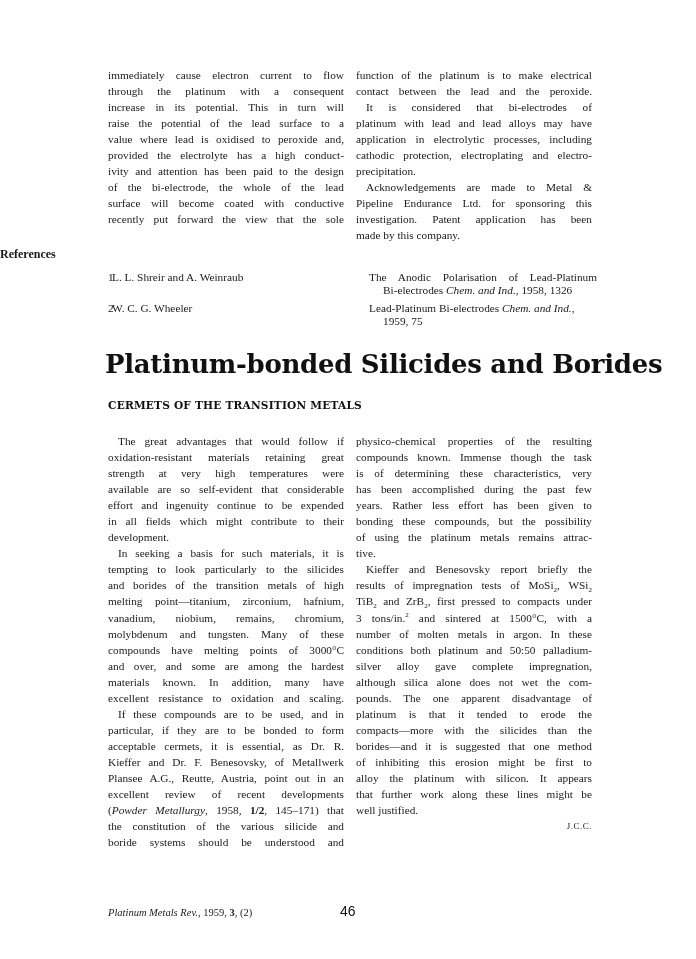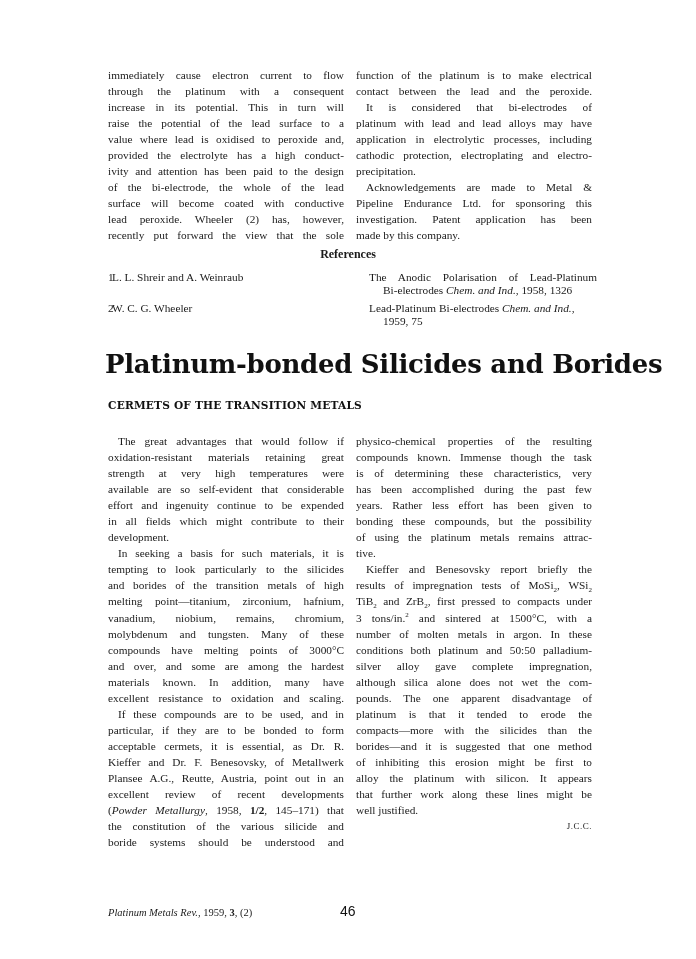--- a/index.html
+++ b/index.html
@@ -16,21 +16,21 @@
   .col .ln { display: block; white-space: nowrap; }
   .col .ln.end { text-align-last: left; }
   .col .ln.ind { text-indent: 10px; }
   .ln.right { text-align: right; text-align-last: right; }
 
   #top-left { left: 108px; top: 67px; }
   #top-right { left: 356px; top: 67px; }
 
   .ref-heading {
     position: absolute; left: 0; width: 696px; top: 247px;
-    text-align: center; font-weight: bold; font-size: 12px;
+    text-align: left; font-weight: bold; font-size: 12px;
   }
   .ref {
     position: absolute; font-size: 11.3px; line-height: 13px;
   }
   .ref-num { position: absolute; left: 108px; }
   .ref-author { position: absolute; left: 112px; }
   .ref-cite {
     position: absolute; left: 369px; width: 228px;
     text-align: justify; text-align-last: justify;
   }
@@ -70,21 +70,20 @@
 <div class="col" id="top-left">
   <span class="ln">immediately cause electron current to flow</span>
   <span class="ln">through the platinum with a consequent</span>
   <span class="ln">increase in its potential.  This in turn will</span>
   <span class="ln">raise the potential of the lead surface to a</span>
   <span class="ln">value where lead is oxidised to peroxide and,</span>
   <span class="ln">provided the electrolyte has a high conduct-</span>
   <span class="ln">ivity and attention has been paid to the design</span>
   <span class="ln">of the bi-electrode, the whole of the lead</span>
   <span class="ln">surface will become coated with conductive</span>
-  <span class="ln">lead peroxide.  Wheeler (2) has, however,</span>
   <span class="ln">recently put forward the view that the sole</span>
 </div>
 
 <div class="col" id="top-right">
   <span class="ln">function of the platinum is to make electrical</span>
   <span class="ln">contact between the lead and the peroxide.</span>
   <span class="ln ind">It is considered that bi-electrodes of</span>
   <span class="ln">platinum with lead and lead alloys may have</span>
   <span class="ln">application in electrolytic processes, including</span>
   <span class="ln">cathodic protection, electroplating and electro-</span>

